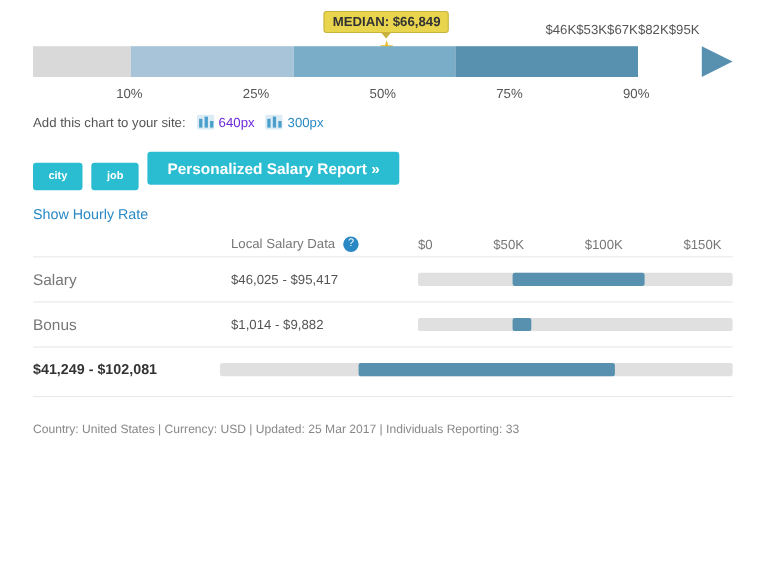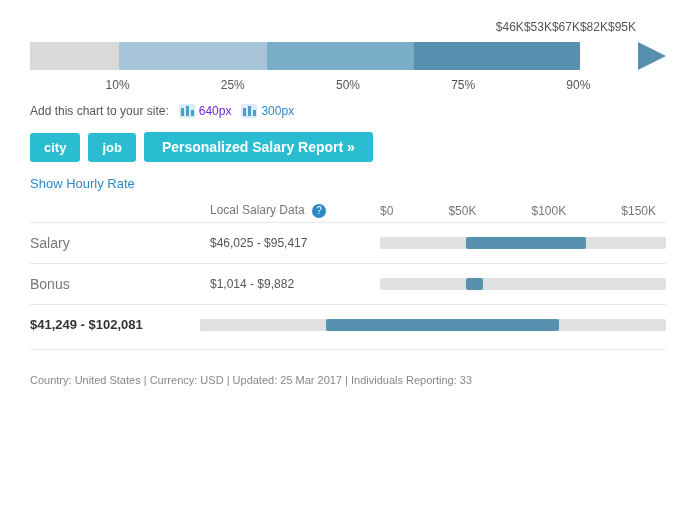--- a/index.html
+++ b/index.html
@@ -145,23 +145,24 @@
       align-items: center;
       gap: 8px;
       margin-bottom: 14px;
     }
     .btn-teal {
       background: #2abdd2;
       color: #fff;
       border: none;
       border-radius: 3px;
       padding: 7px 14px;
-      font-size: 13px;
+      font-size: 10px;
       cursor: pointer;
       font-weight: 600;
+      margin-top: 16px;
     }
     .btn-personalized {
       background: #2abdd2;
       color: #fff;
       border: none;
       border-radius: 3px;
       padding: 7px 18px;
       font-size: 14px;
       cursor: pointer;
       font-weight: 600;
@@ -278,20 +279,24 @@
     <span>$46K</span>
     <span>$53K</span>
     <span>$67K</span>
     <span>$82K</span>
     <span>$95K</span>
   </div>
 
   <div class="arrow-track">
     <div class="arrow-bar">
 
+      <div class="median-marker" style="left: calc(40% + 10px); top: -32px; position: absolute;">
+        <div class="median-label">MEDIAN: $66,849</div>
+        <div class="median-star" style="margin-top:6px;">★</div>
+      </div>
 
       <div class="arrow-bg">
 
         <div class="arrow-segment-light" style="width:15%; height:100%;"></div>
 
         <div class="arrow-segment-mid1" style="width:25%; height:100%;"></div>
 
         <div class="arrow-segment-mid2" style="width:25%; height:100%;"></div>
 
         <div class="arrow-segment-dark" style="width:28%; height:100%;"></div>

